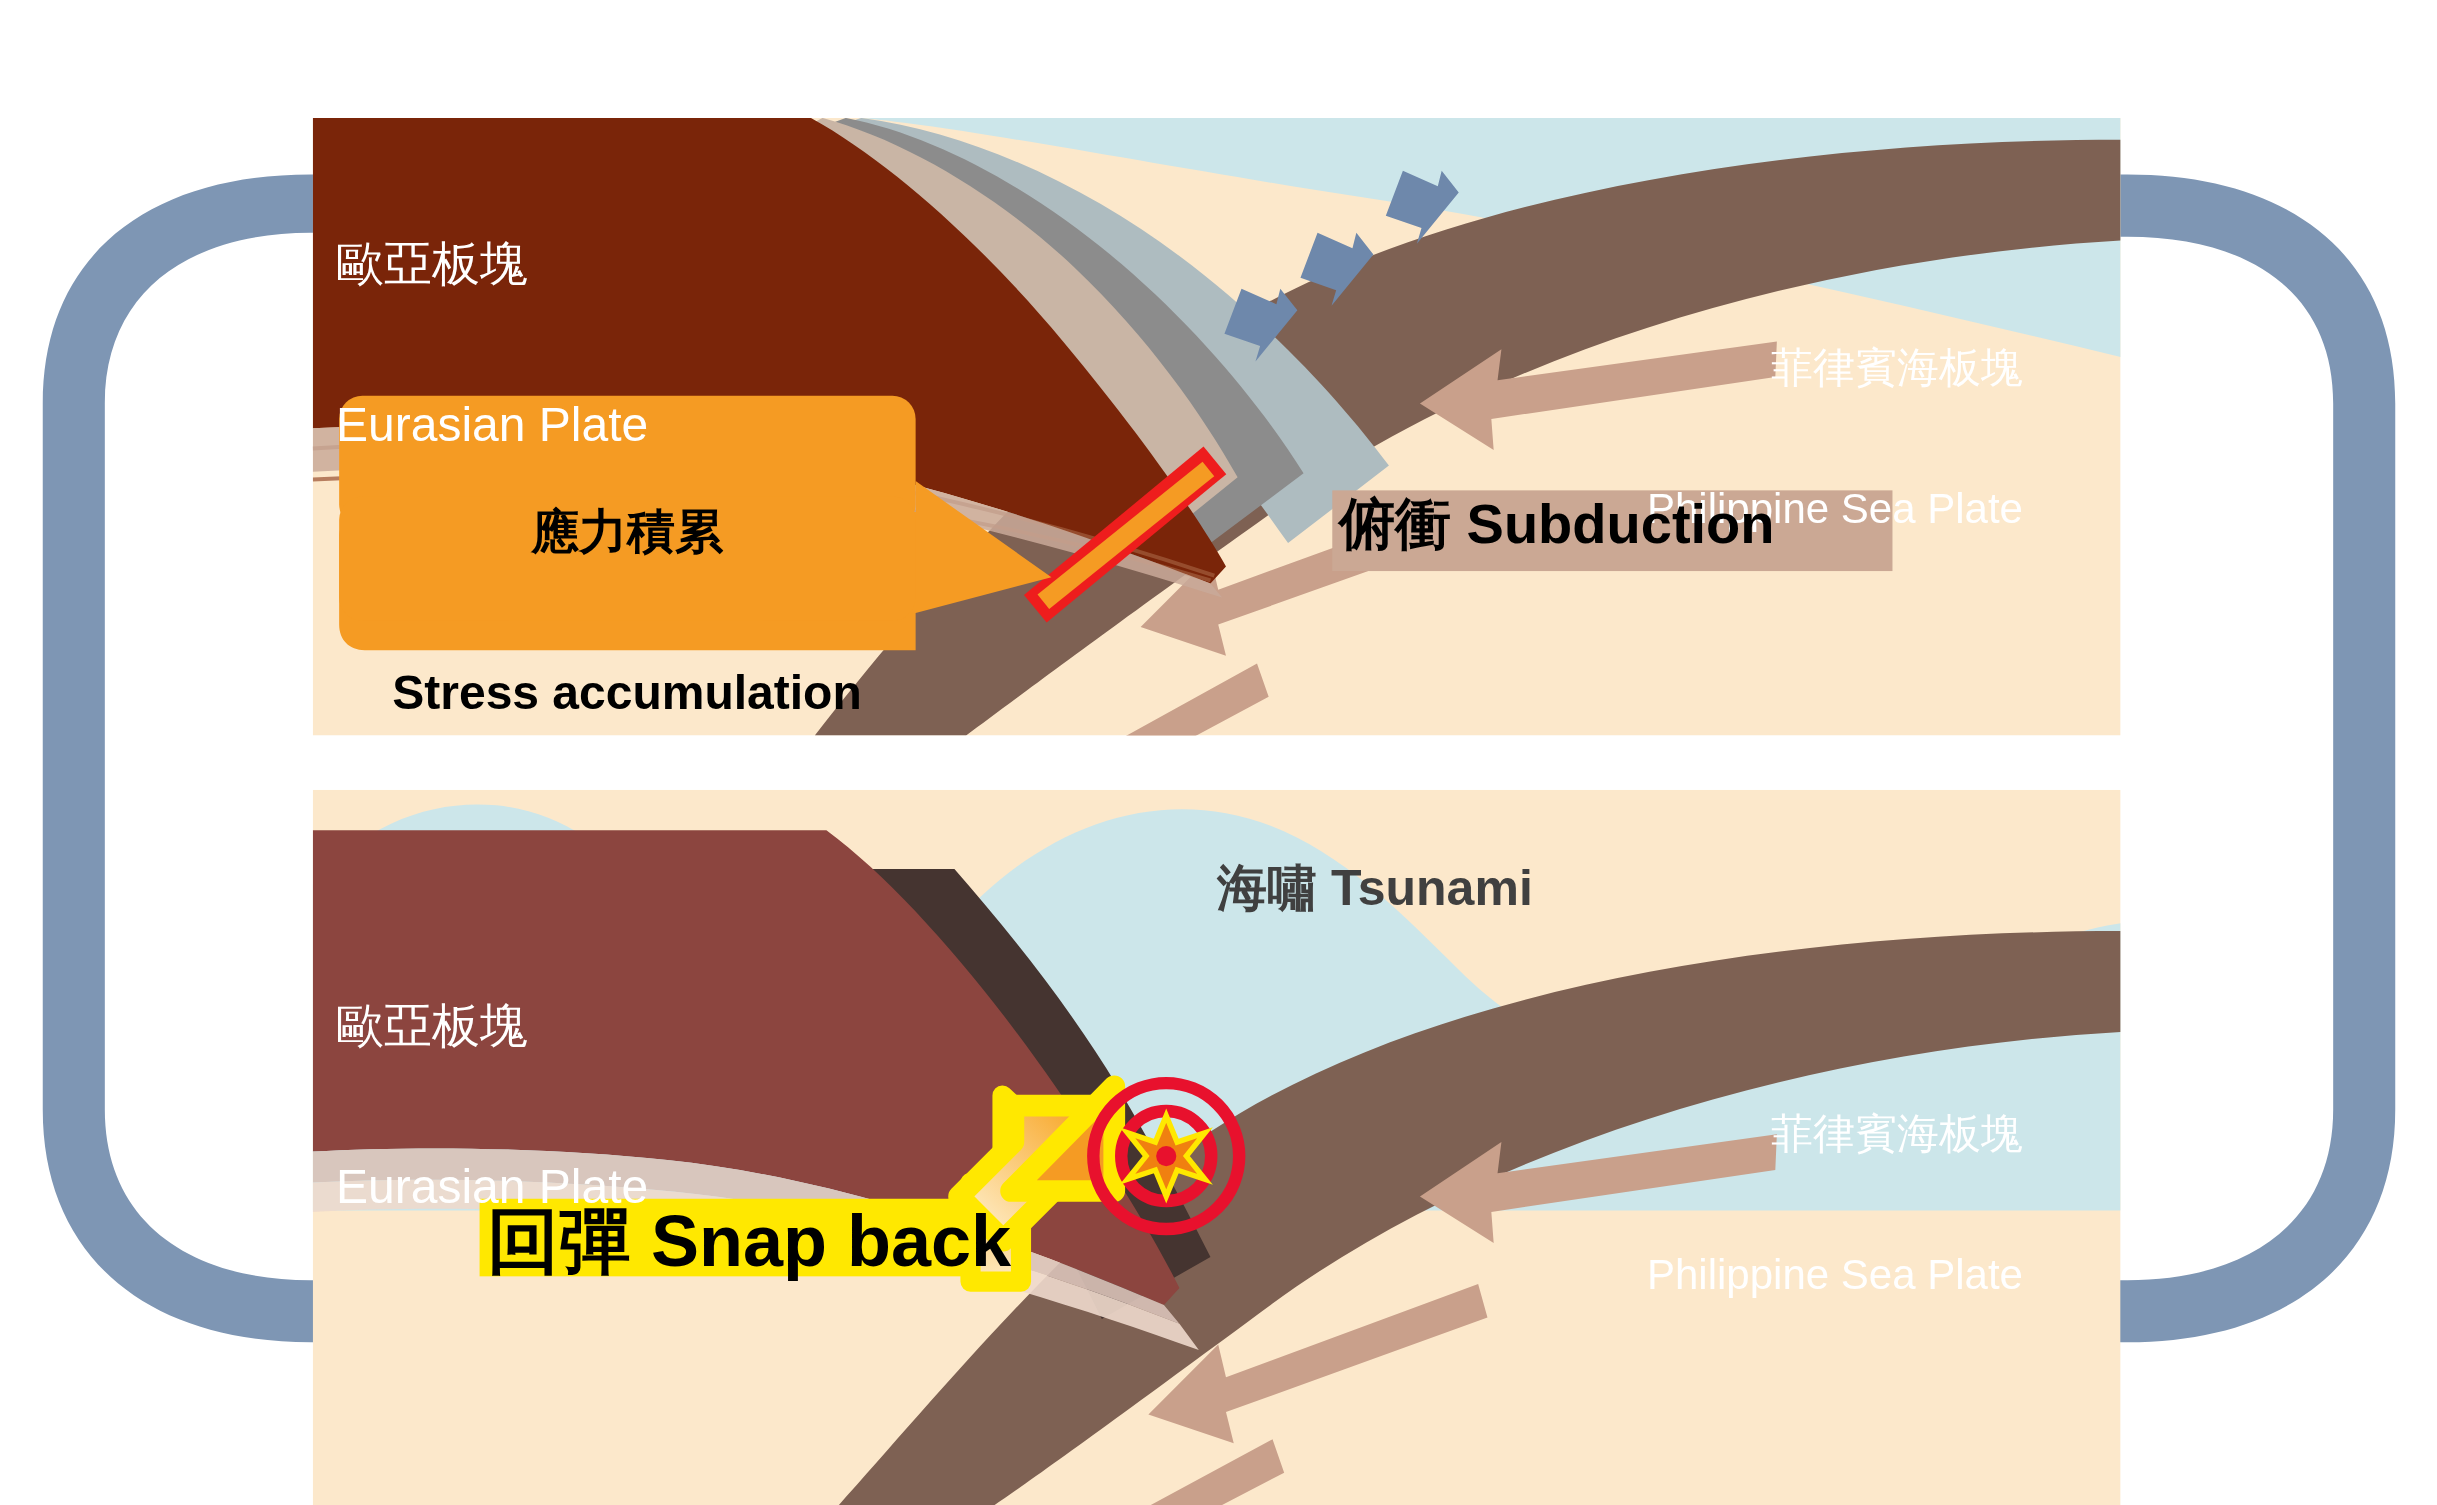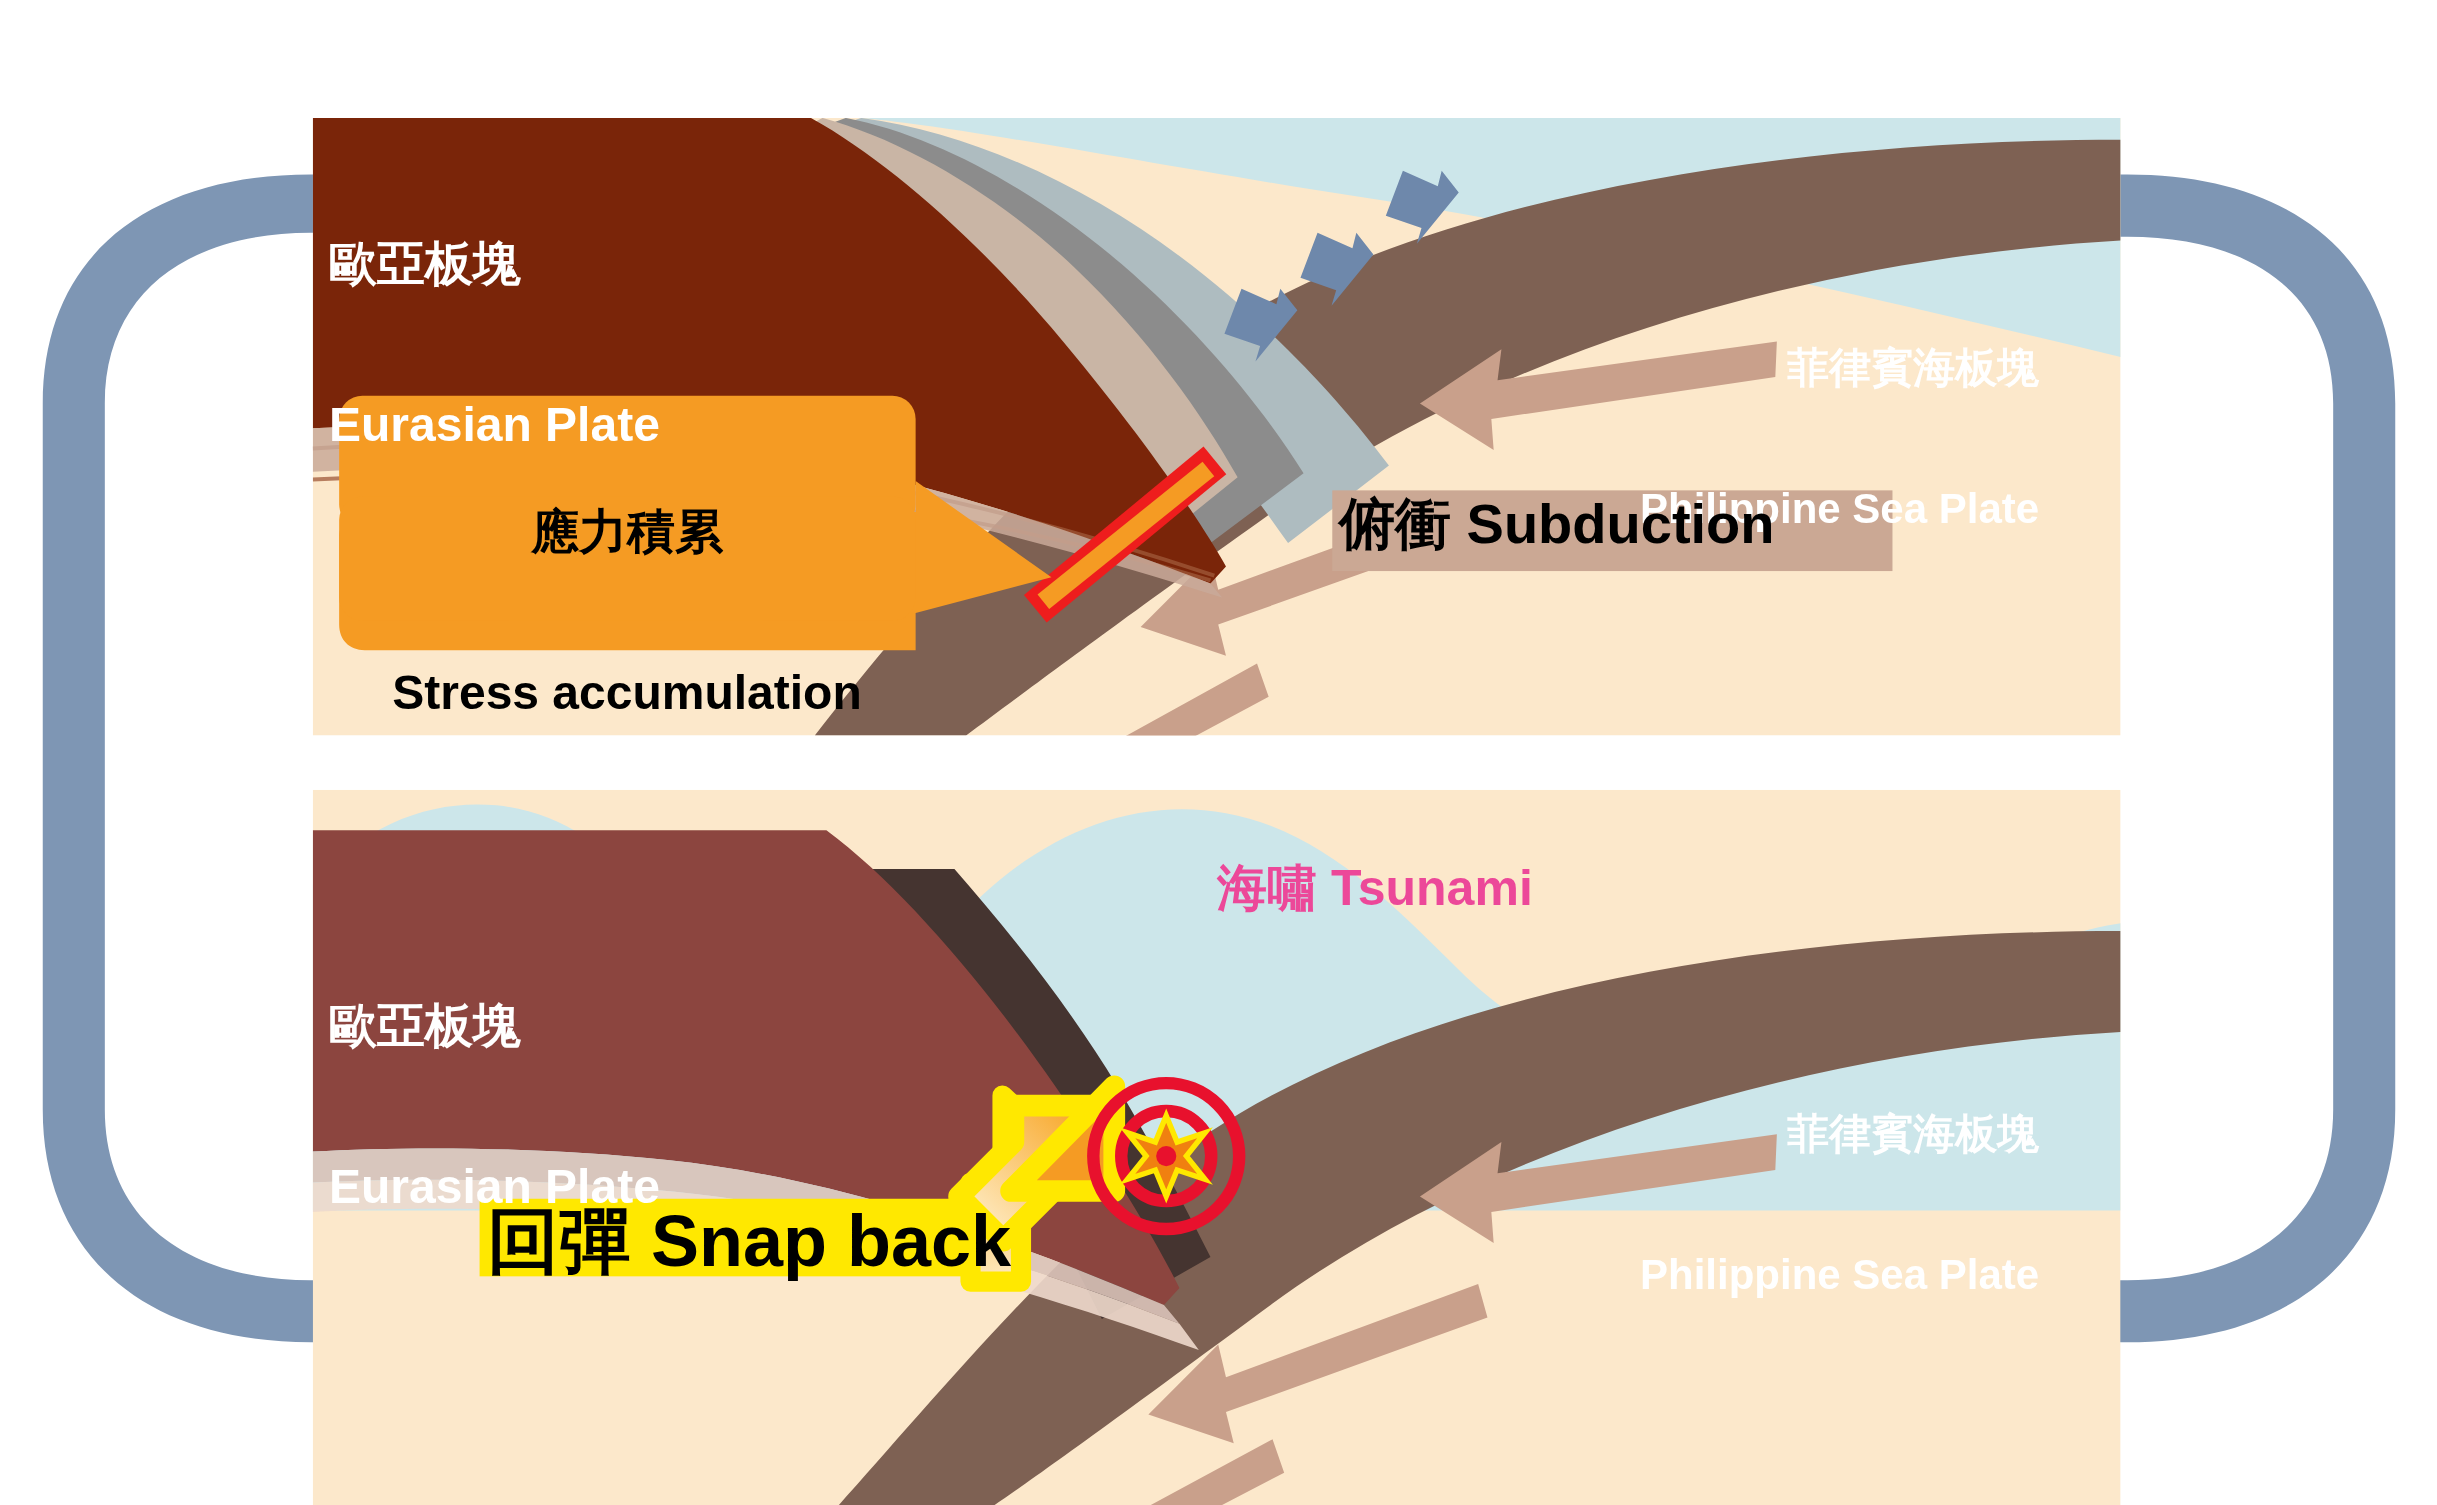--- a/index.html
+++ b/index.html
@@ -1,26 +1,26 @@
 <!DOCTYPE html>
 <html style="font-size:12.4px"><head>
 <meta charset="utf-8">
 <style>
   html,body{margin:0;padding:0;background:#ffffff;}
   body{width:2438px;height:1506px;position:relative;overflow:hidden;
        font-family:"Liberation Sans","DejaVu Sans",sans-serif;}
   .stage{position:absolute;inset:0;}
   svg.diagram{position:absolute;left:0;top:0;width:2438px;height:1506px;}
   .lbl{position:absolute;white-space:pre;line-height:1.12;}
-  .plate-label{color:#ffffff;font-weight:bold;}
+  .plate-label{color:#ffffff;font-weight:normal;margin-left:7px;}
   .cn{display:block;}
   .en{display:block;}
   .callout-text{color:#000000;font-weight:bold;text-align:center;}
   .tag{color:#000000;font-weight:bold;white-space:nowrap;}
-  .tsunami-label{color:#ec4899;font-weight:bold;white-space:nowrap;}
+  .tsunami-label{color:#404040;font-weight:bold;white-space:nowrap;}
 </style>
 </head>
 <body>
 
 <div class="stage">
 
 <svg class="diagram" viewBox="0 0 3142 1941">
   <defs>
     <clipPath id="clipUpper">
           <rect x="403" y="152" width="2330" height="796"></rect>

